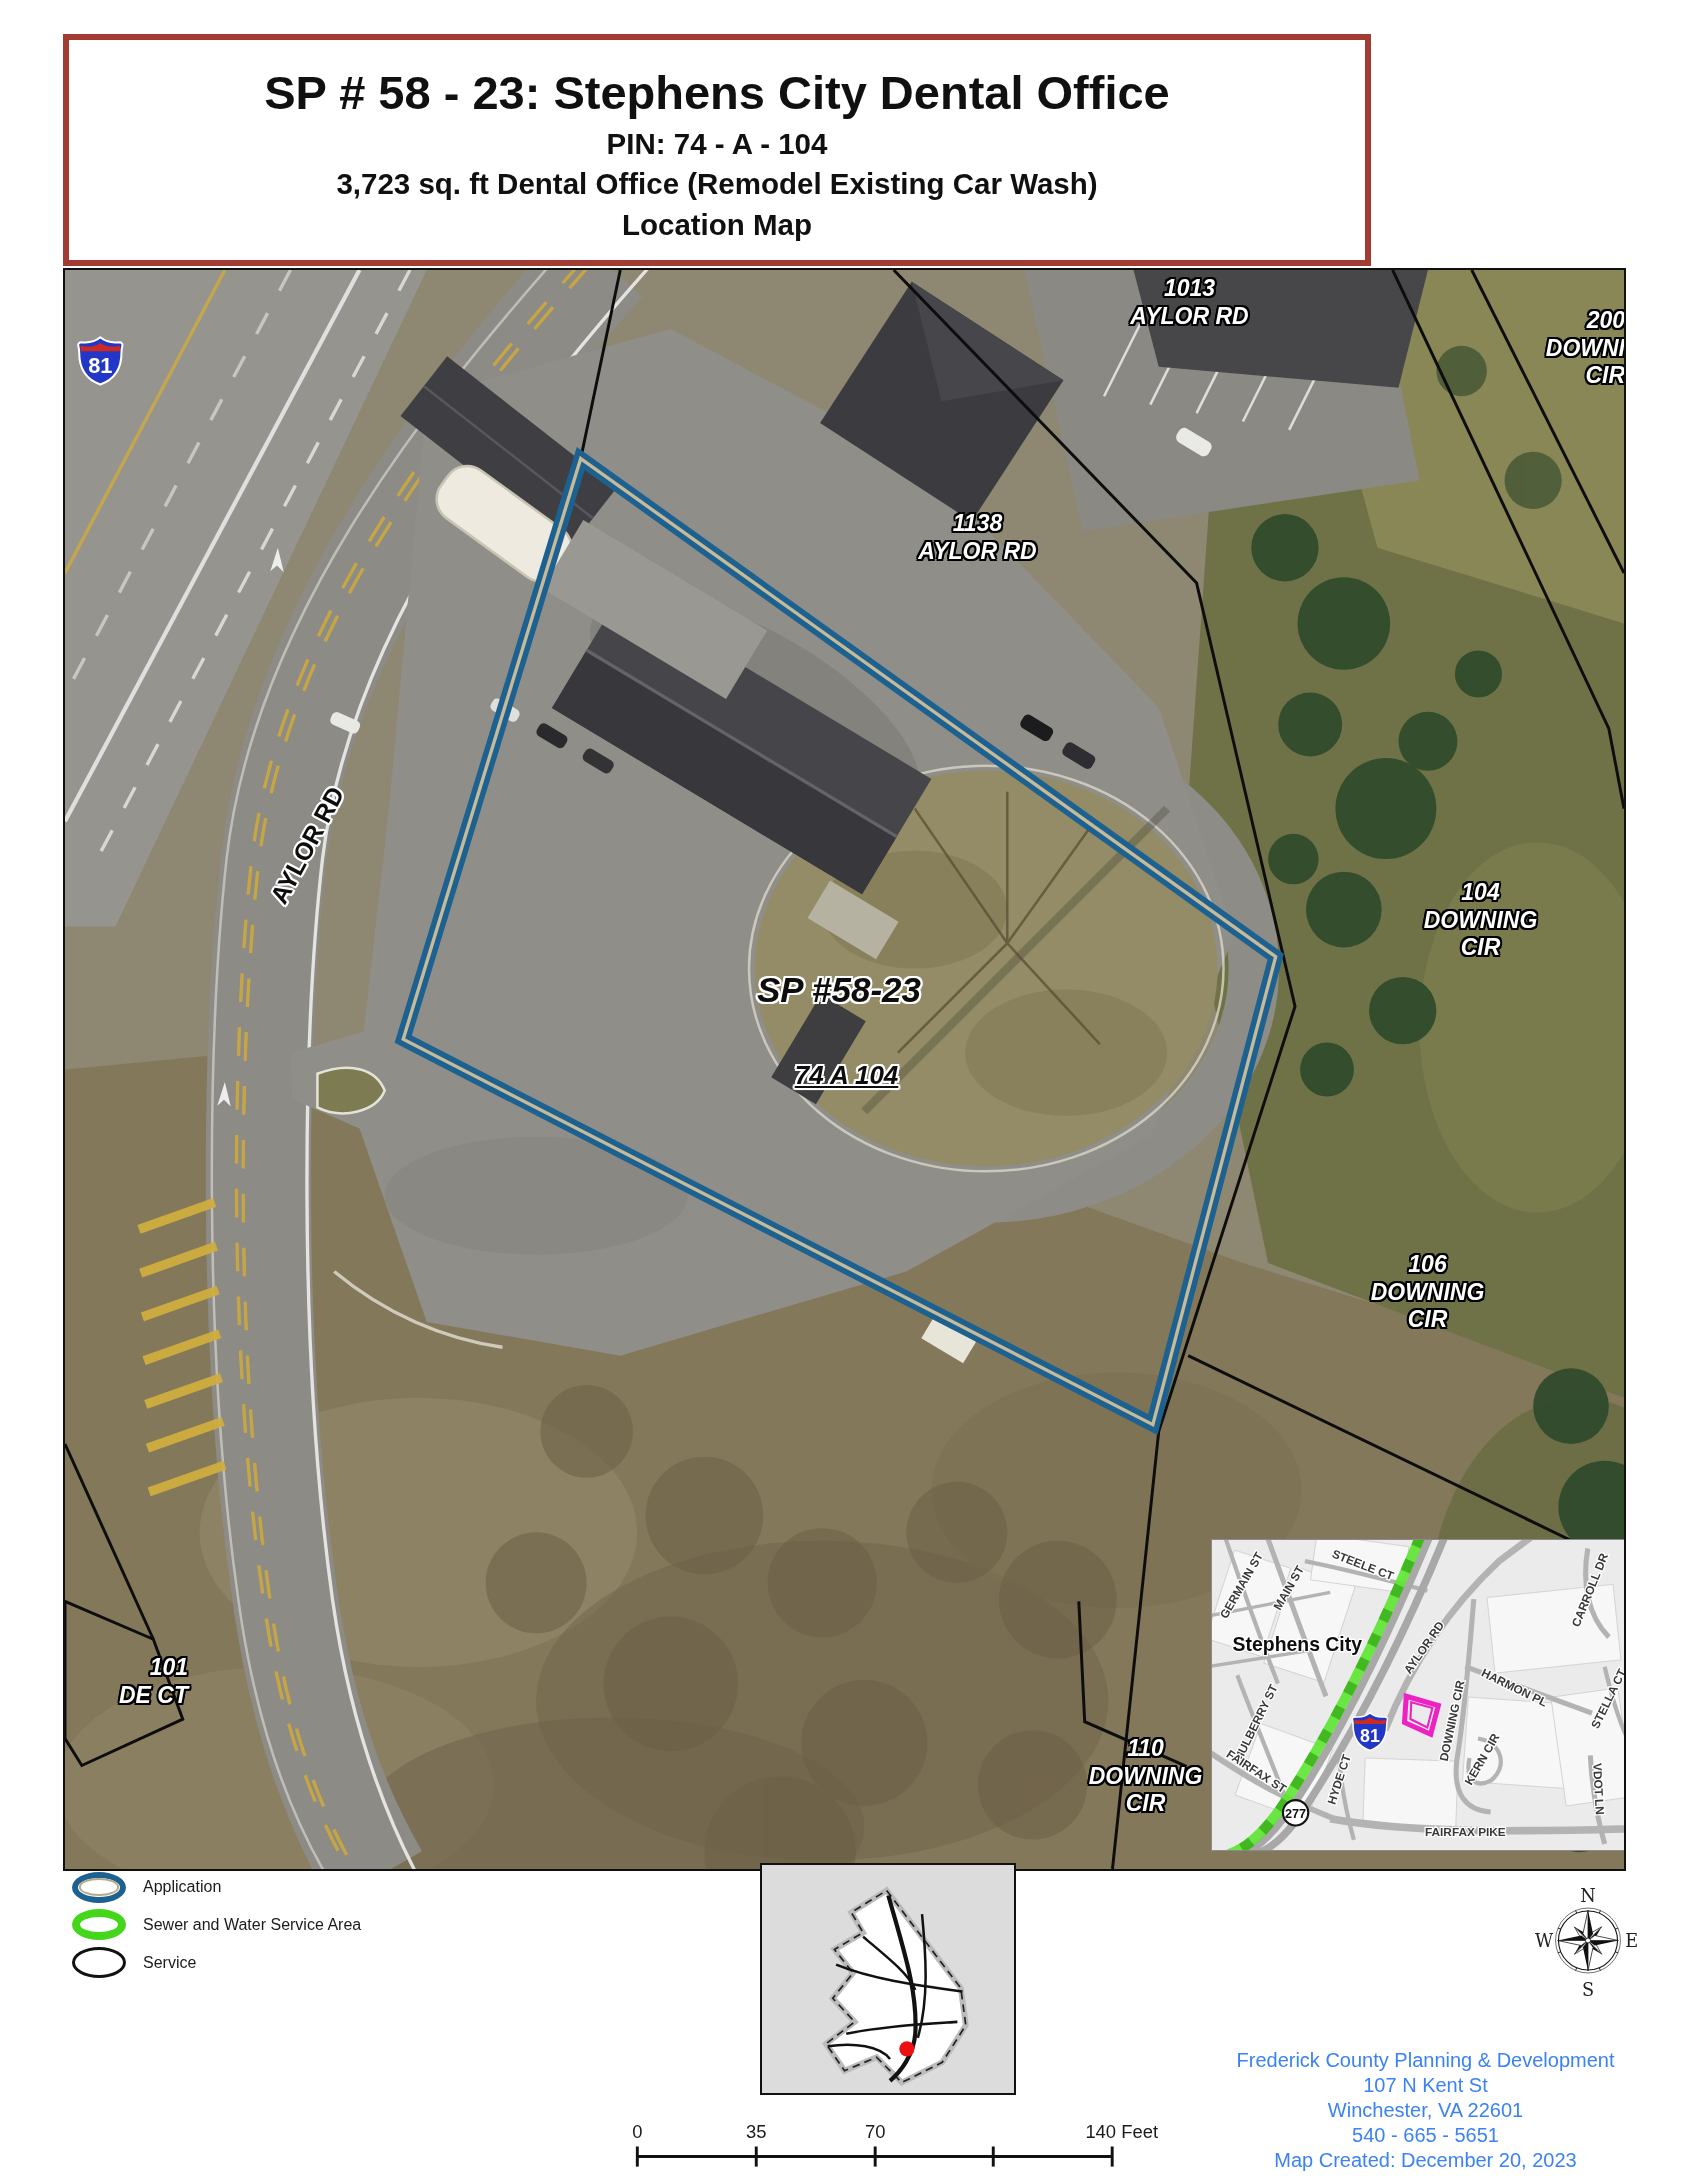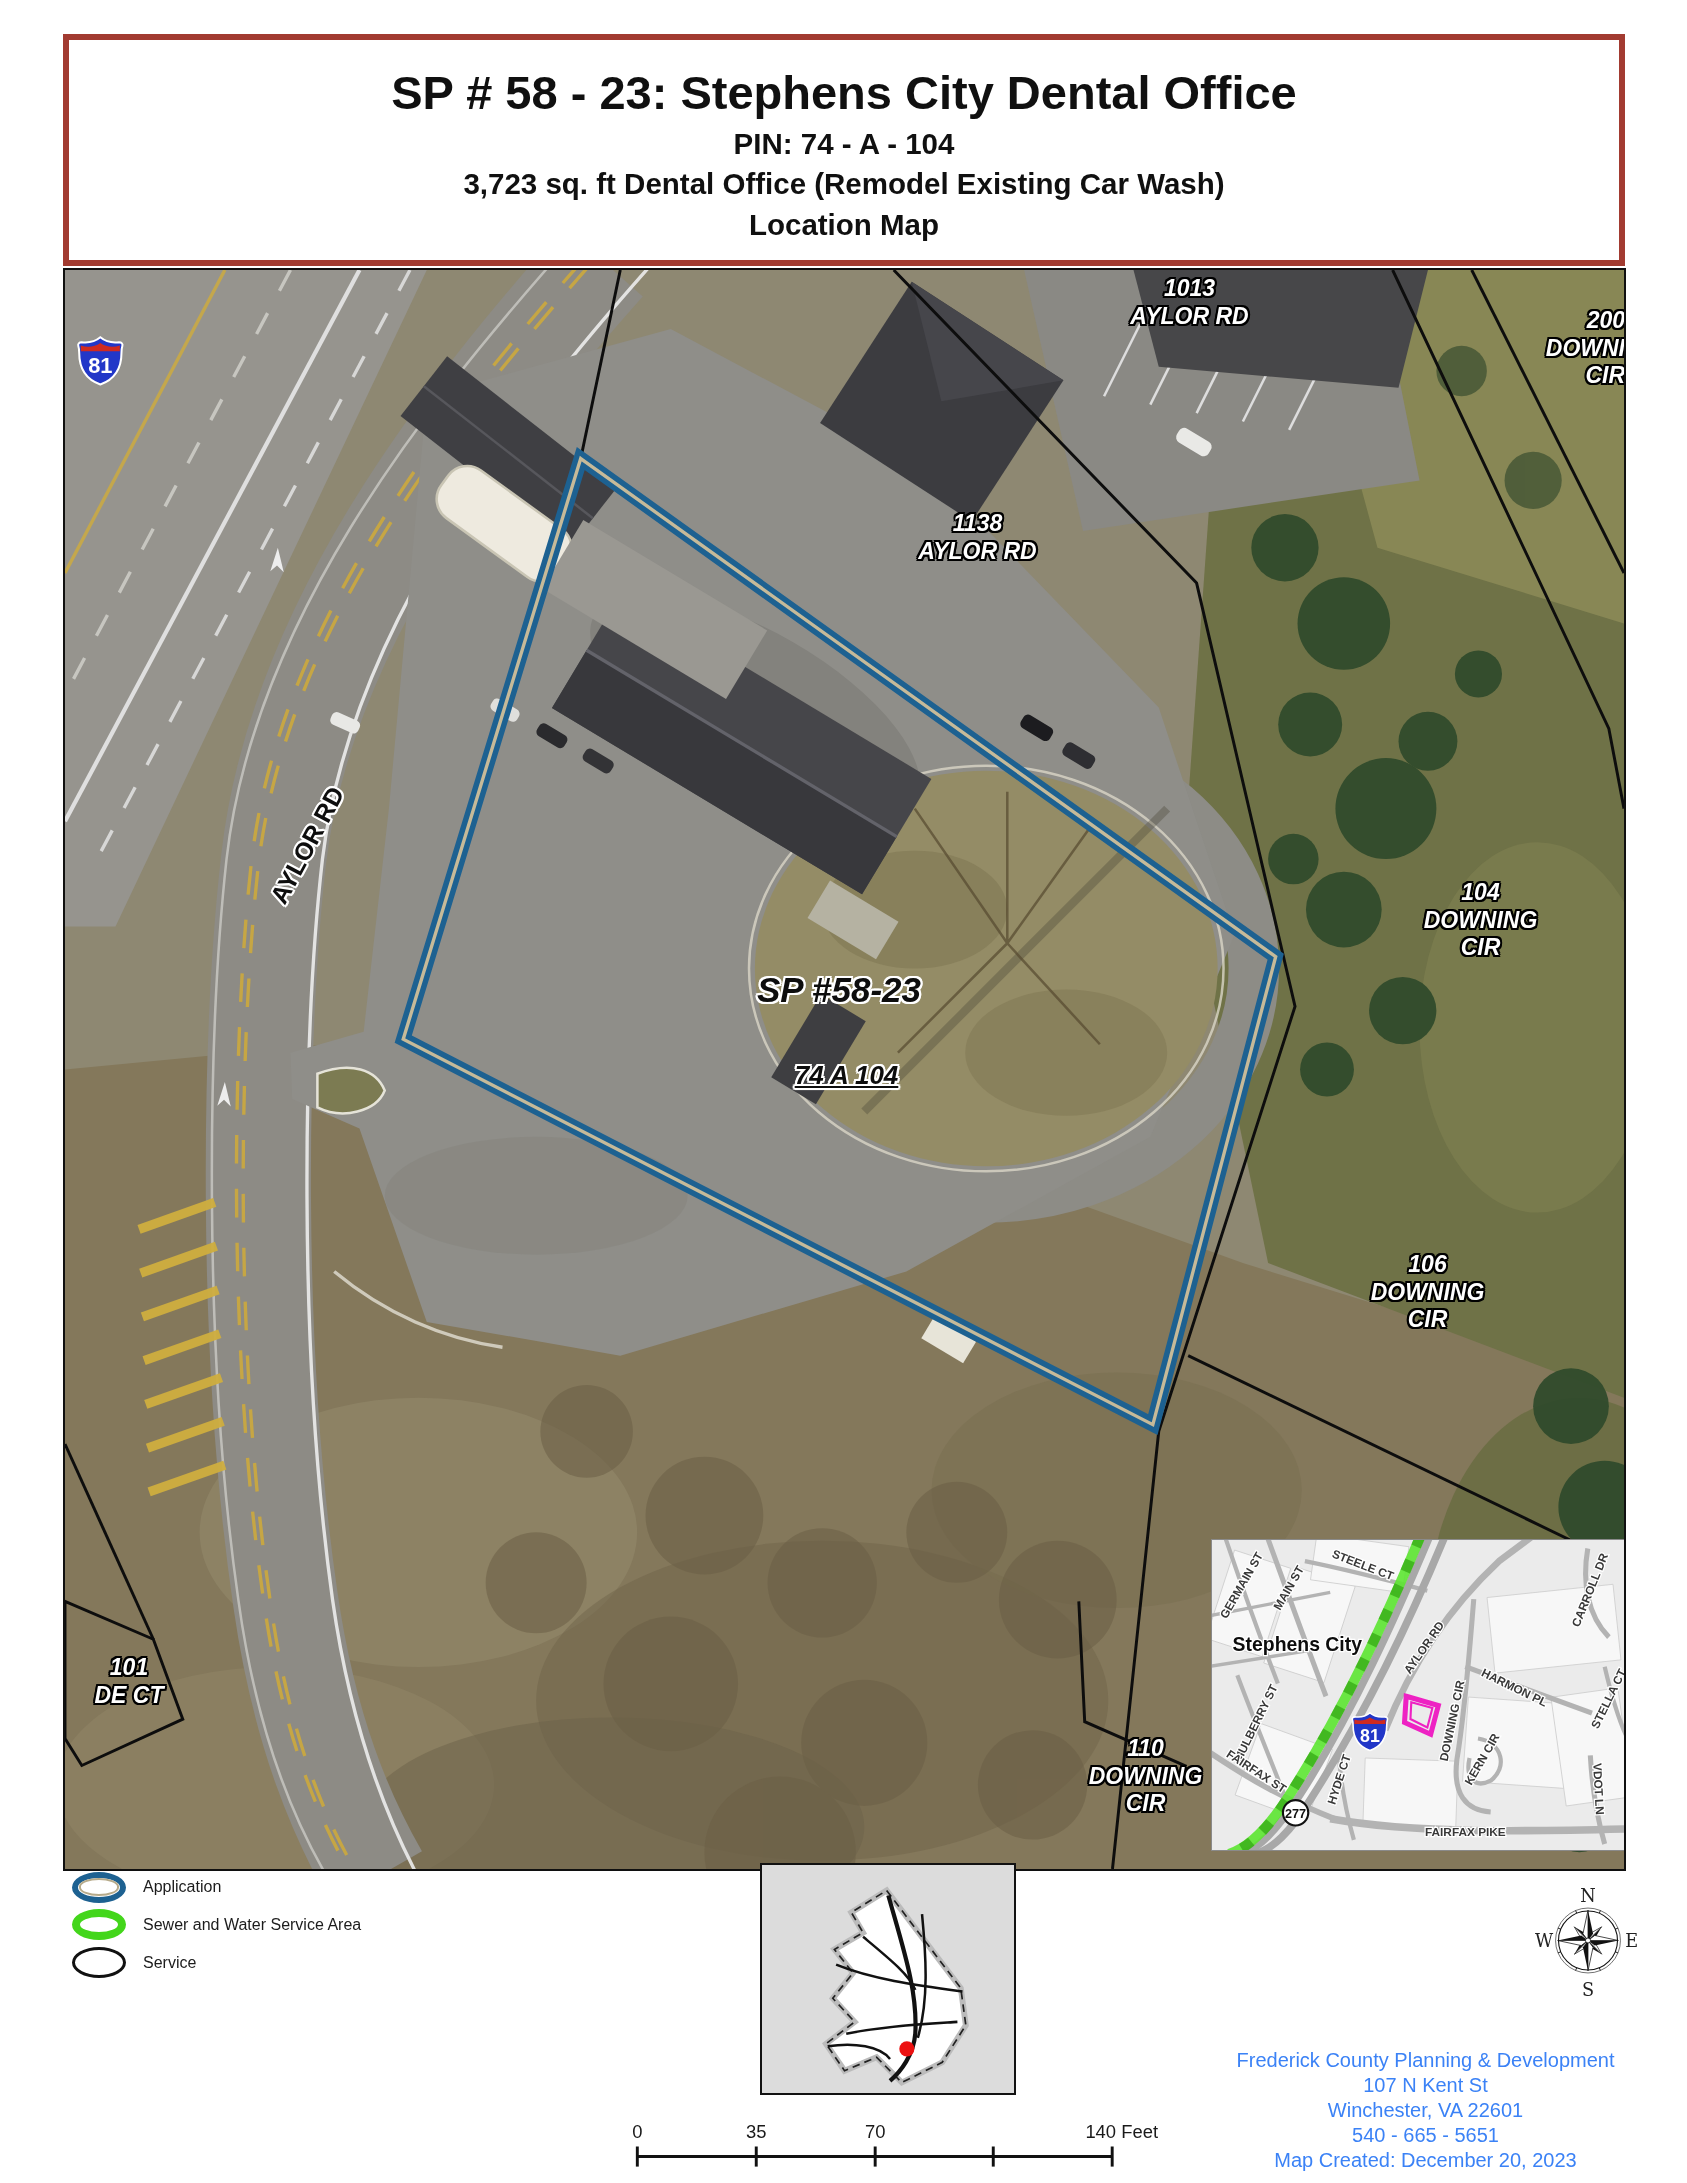--- a/index.html
+++ b/index.html
@@ -1,20 +1,20 @@
 <!DOCTYPE html>
 <html style="font-size:13.5px"><head>
 <meta charset="utf-8">
 <style>
   html,body{margin:0;padding:0;background:#fff;}
   .page{position:relative;width:1687px;height:2183px;background:#ffffff;overflow:hidden;
         font-family:"Liberation Sans",sans-serif;}
 
   
-  .title-box{position:absolute;left:63px;top:34px;width:1562px;height:232px;
+  .title-box{position:absolute;left:63px;top:34px;width:1308px;height:232px;
              box-sizing:border-box;border:6.7px solid #a23b31;background:#fff;
              text-align:center;color:#101010;}
   .title-main{margin-top:25px;font-size:47px;font-weight:bold;letter-spacing:0;}
   .title-sub{font-size:29.5px;font-weight:bold;margin-top:6.7px;}
 
   
   .map-frame{position:absolute;left:63px;top:268px;width:1563px;height:1603px;
              box-sizing:border-box;border:2.5px solid #101010;overflow:hidden;background:#8e8872;}
   .aerial-svg{position:absolute;left:0;top:0;width:100%;height:100%;}
 
@@ -270,21 +270,21 @@
     <div class="mlabel halo-w lbl-pin" style="left:655px;top:790px;width:253px;">74 A 104</div>
     <div class="mlabel halo-b" style="left:1331px;top:609px;width:169px;">104
 DOWNING
 CIR</div>
     <div class="mlabel halo-b" style="left:1278px;top:981px;width:169px;">106
 DOWNING
 CIR</div>
     <div class="mlabel halo-b" style="left:996px;top:1465px;width:169px;">110
 DOWNING
 CIR</div>
-    <div class="mlabel halo-b" style="left:5px;top:1384px;width:118px;text-align:center;">101
+    <div class="mlabel halo-b" style="left:5px;top:1384px;width:118px;text-align:right;">101
 DE CT</div>
     <div class="mlabel halo-w lbl-road" style="left:145px;top:560px;width:194px;">AYLOR RD</div>
 
     <div class="inset">
       <svg viewBox="0 0 495 367" width="418" height="310">
         <rect x="0" y="0" width="495" height="367" fill="#ebebeb"></rect>
 
         <g fill="#f7f7f7" stroke="#cfcfcf" stroke-width="1">
           <rect x="8" y="20" width="70" height="110" transform="rotate(18 43 75)"></rect>
           <rect x="78" y="40" width="75" height="120" transform="rotate(18 115 100)"></rect>

